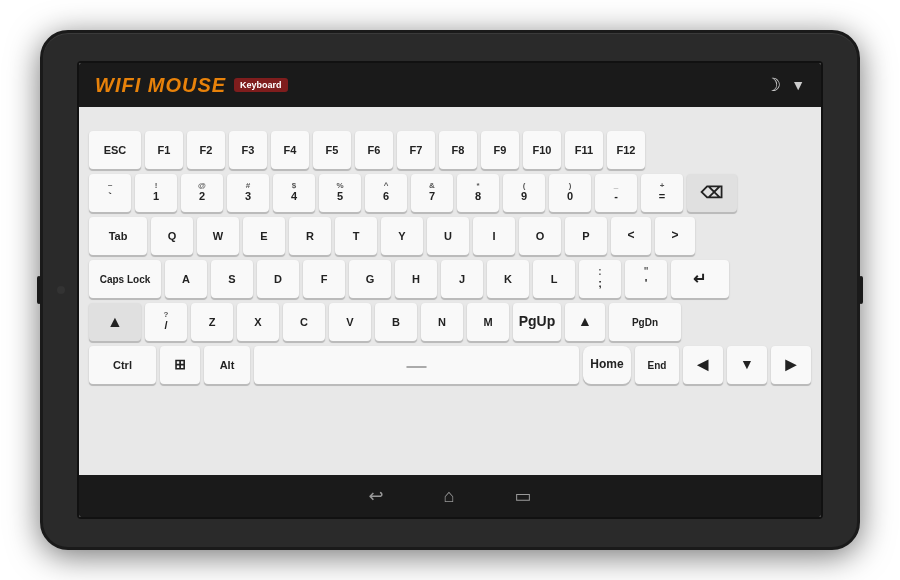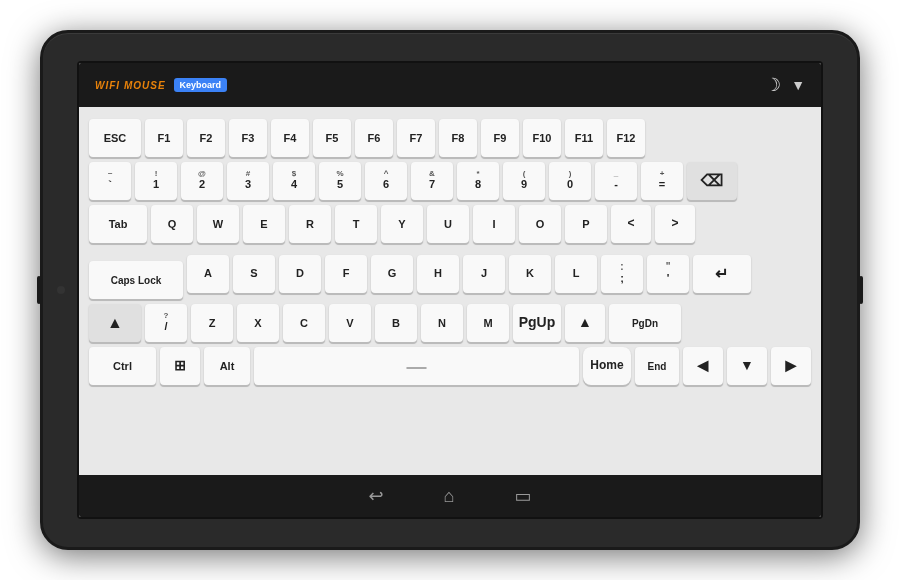--- a/index.html
+++ b/index.html
@@ -68,29 +68,29 @@
     
     .top-bar {
       background: #1a1a1a;
       height: 44px;
       display: flex;
       align-items: center;
       padding: 0 16px;
       flex-shrink: 0;
     }
     .wifi-mouse-label {
-      font-size: 10px;
+      font-size: 20px;
       font-weight: bold;
       font-style: italic;
       color: #e8820a;
       letter-spacing: 1px;
       margin-right: 8px;
     }
     .keyboard-badge {
-      background: #3b82f6;
+      background: #7f1d1d;
       color: #fff;
       font-size: 9px;
       padding: 2px 6px;
       border-radius: 3px;
       font-weight: bold;
     }
     .top-bar-right {
       margin-left: auto;
       display: flex;
       align-items: center;
@@ -102,21 +102,21 @@
     }
     .dropdown-icon {
       color: #ccc;
       font-size: 14px;
     }
 
     
     .keyboard-area {
       background: #e8e8e8;
       flex: 1;
-      padding: 12px 10px 6px 10px;
+      padding: 24px 10px 6px 10px;
       display: flex;
       flex-direction: column;
       gap: 5px;
     }
 
     
     .key-row {
       display: flex;
       gap: 4px;
       align-items: center;
@@ -140,21 +140,21 @@
       user-select: none;
       text-align: center;
       line-height: 1.1;
     }
 
     
     .w-std { width: 42px; }
     .w-esc { width: 52px; }
     .w-f { width: 38px; }
     .w-tab { width: 58px; }
-    .w-caps { width: 94px; margin-top: 13px; }
+    .w-caps { width: 72px; }
     .w-enter { width: 58px; font-size: 16px; }
     .w-shift { width: 52px; font-size: 16px; background: #e0e0e0; }
     .w-ctrl { width: 67px; }
     .w-alt { width: 46px; }
     .w-win { width: 40px; }
     .w-space { flex: 1; }
     .w-home { width: 48px; font-size: 10px; }
     .w-end { width: 44px; font-size: 10px; }
     .w-pgup { width: 48px; font-size: 10px; }
     .w-pgdn { width: 72px; font-size: 10px; }

